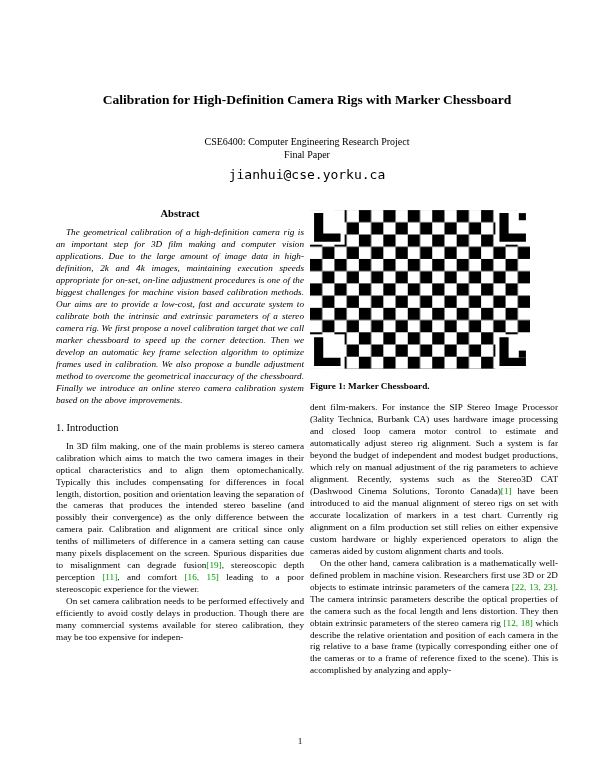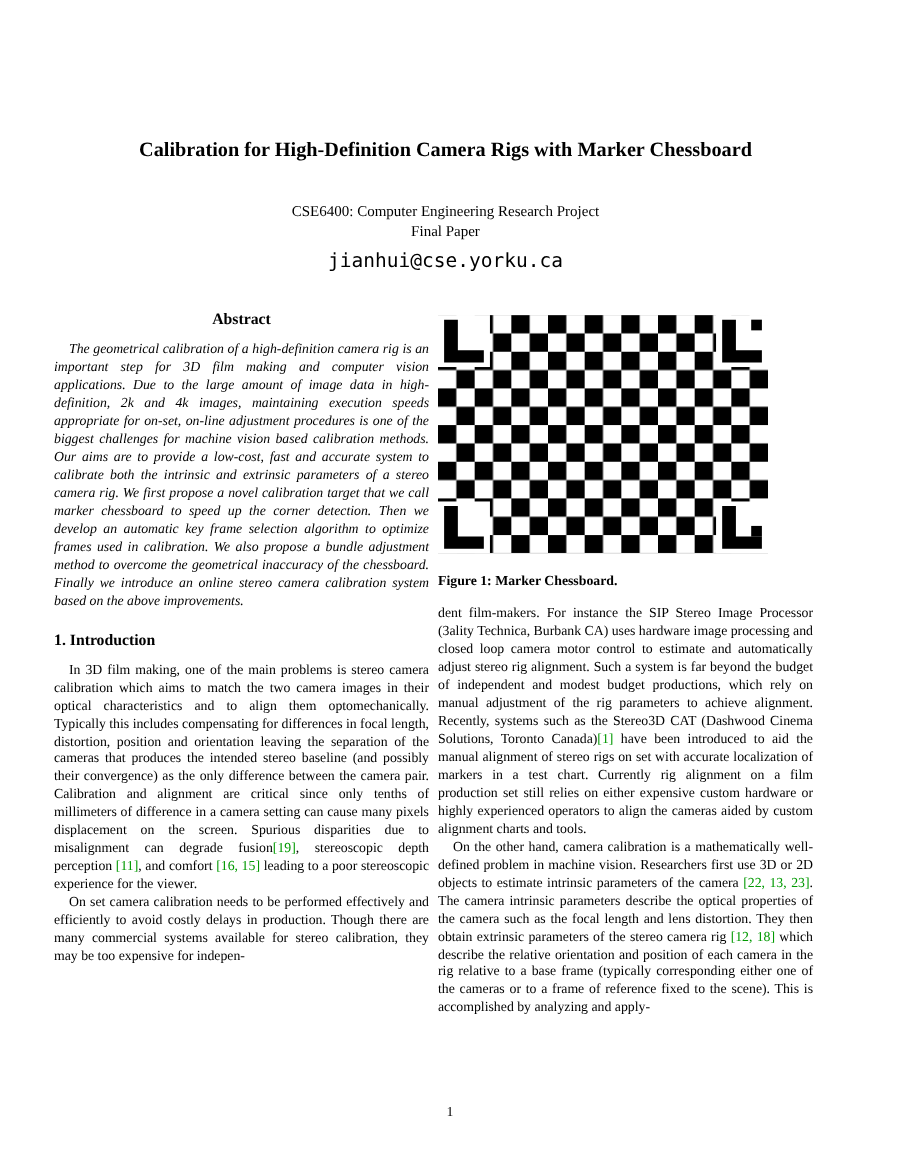--- a/index.html
+++ b/index.html
@@ -4,21 +4,21 @@
 <style>
   html, body { margin: 0; padding: 0; background: #ffffff; }
   .page {
     position: relative;
     width: 600px;
     height: 756px;
     background: #ffffff;
     color: #000000;
     font-family: "Liberation Serif", serif;
     overflow: hidden;
-    padding: 92px 42px 0 36px;
+    padding: 92px 42px 0 56px;
     box-sizing: border-box;
   }
   .title {
     font-size: 13.5px;
     font-weight: bold;
     text-align: center;
     margin: 0 0 26px 0;
     line-height: 1.25;
   }
   .authors {
@@ -38,21 +38,21 @@
   }
   .col { width: 250px; }
   .abs-head {
     font-size: 10.5px;
     font-weight: bold;
     text-align: center;
     margin: 0 0 8px 0;
   }
   .sec-head {
     font-size: 10.5px;
-    font-weight: bold;
+    font-weight: normal;
     margin: 15px 0 8px 0;
   }
   p.body, p.abstract {
     font-size: 9.2px;
     line-height: 1.3;
     text-align: justify;
     margin: 0;
     font-family: Liberation Serif, serif;
   }
   p.abstract { font-style: italic; text-indent: 10px; }

